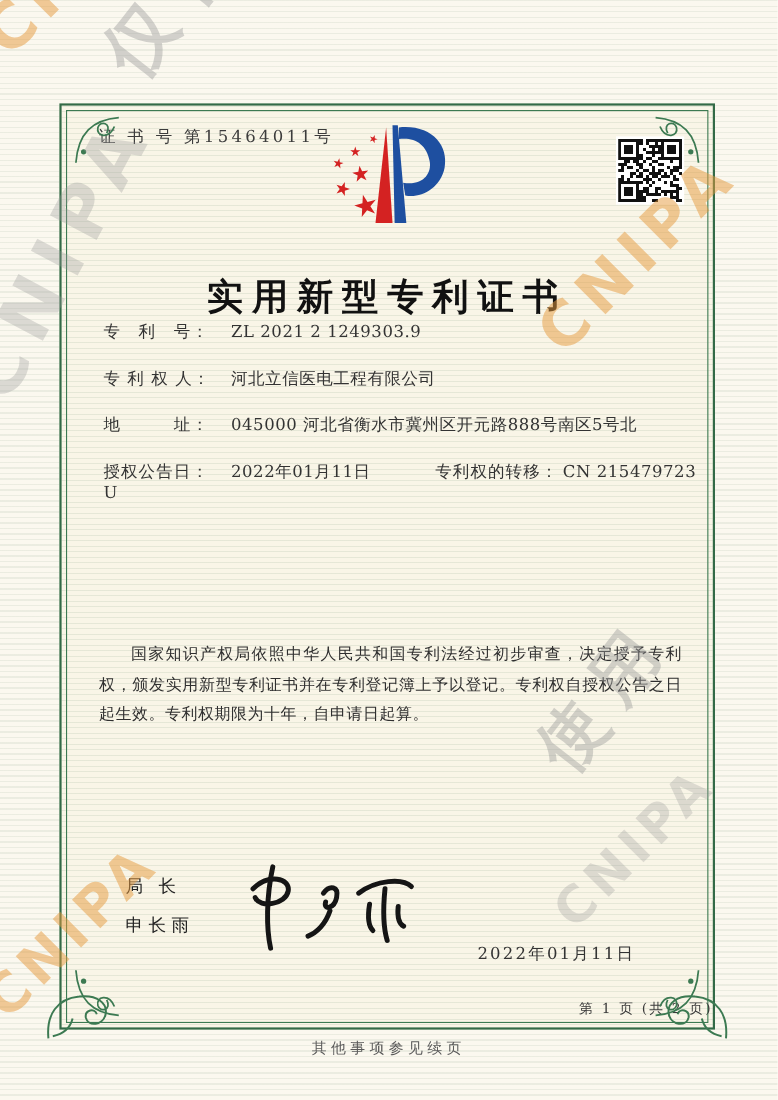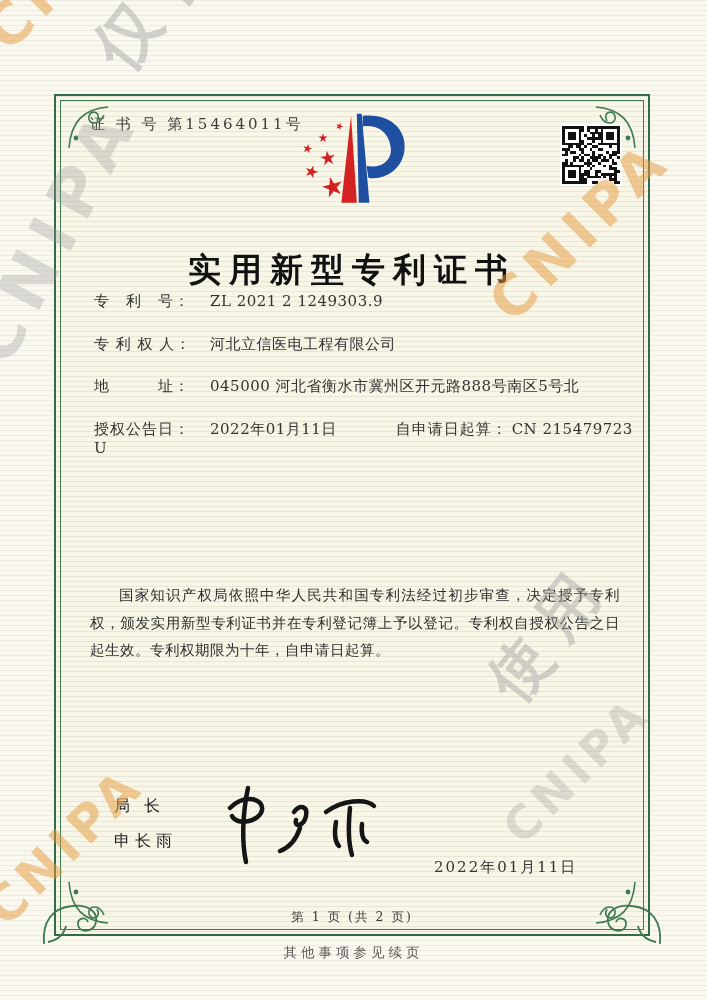--- a/index.html
+++ b/index.html
@@ -51,21 +51,21 @@
   
   .body-text{position:absolute;left:30px;top:482px;width:538px;font-size:14.5px;
     line-height:27.5px;color:#2f2f2f;text-align:justify;}
   .body-text p{margin:4px;text-indent:2em;letter-spacing:.5px;}
   
   .signer{position:absolute;left:58px;top:700px;font-size:16px;color:#222;}
   .signer .t{letter-spacing:14px;display:block;margin-bottom:14px;}
   .signer .n{letter-spacing:5px;display:block;}
   .sig-svg{position:absolute;left:158px;top:686px;width:170px;height:86px;}
   .issue-date{position:absolute;left:378px;top:762px;font-size:15px;color:#333;letter-spacing:2px;}
-  .page-info{position:absolute;left:0;bottom:8px;width:100%;text-align:center;
+  .page-info{position:absolute;left:0;bottom:8px;width:100%;text-align:right;
     font-size:12.5px;color:#3a3a3a;letter-spacing:2px;}
   
   .footer-note{position:absolute;left:0;top:944px;width:100%;text-align:center;z-index:2;
     font-size:13.5px;color:#5a5a5a;letter-spacing:4px;}
 </style>
 </head>
 <body>
 
 <div class="page">
 
@@ -294,21 +294,21 @@
         <span class="f-label">专　利　号：</span><span class="f-value">ZL 2021 2 1249303.9</span>
       </div>
       <div class="field-row">
         <span class="f-label">专 利 权 人：</span><span class="f-value">河北立信医电工程有限公司</span>
       </div>
       <div class="field-row">
         <span class="f-label">地　　　址：</span><span class="f-value">045000 河北省衡水市冀州区开元路888号南区5号北</span>
       </div>
       <div class="grant-row">
         <span class="f-label">授权公告日：</span><span class="f-value">2022年01月11日</span>
-        <span class="f-label grant-no-label">自申请日起算：</span><span class="f-value">CN 215479723 U</span>
+        <span class="f-label grant-no-label">专利权的转移：</span><span class="f-value">CN 215479723 U</span>
       </div>
     </div>
 
     <div class="body-text">
       <p>国家知识产权局依照中华人民共和国专利法经过初步审查，决定授予专利权，颁发实用新型专利证书并在专利登记簿上予以登记。专利权自授权公告之日起生效。专利权期限为十年，自申请日起算。</p>
     </div>
 
     <div class="signer">
       <span class="t">局长</span>
       <span class="n">申长雨</span>

